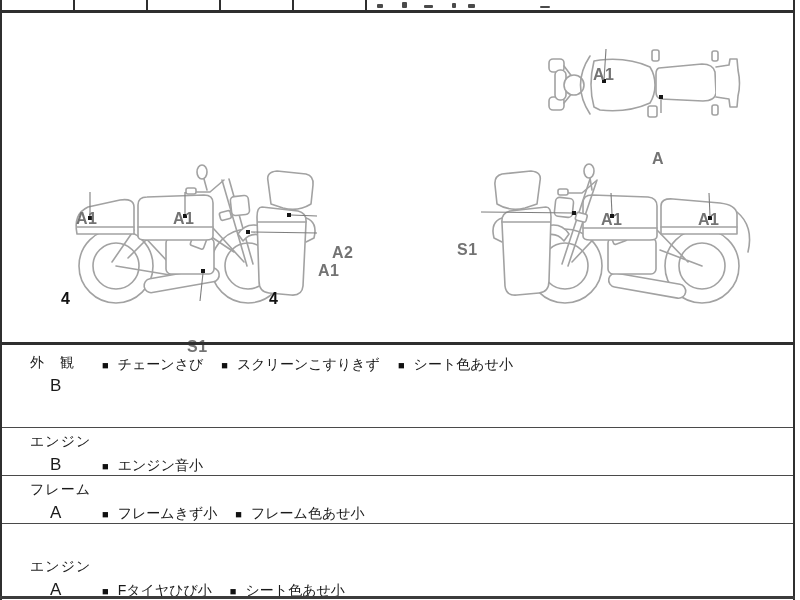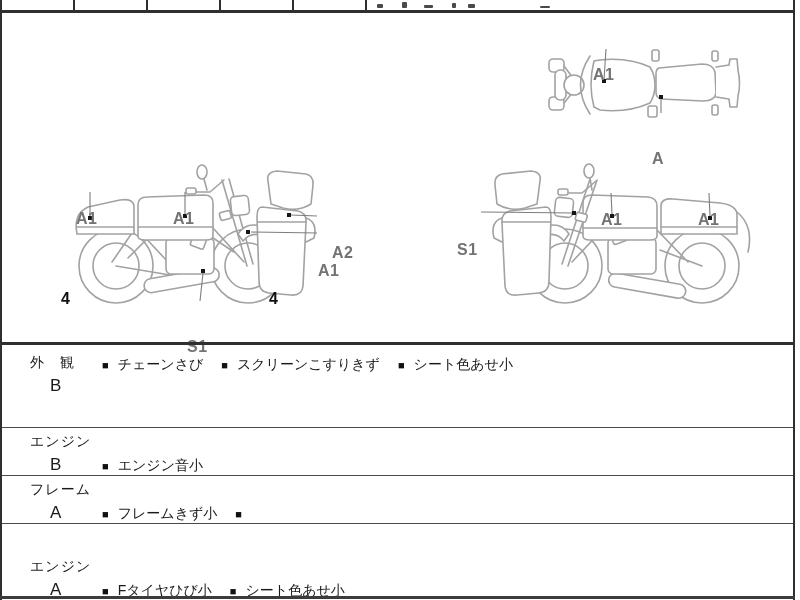--- a/index.html
+++ b/index.html
@@ -208,20 +208,21 @@
         <div class="cat">フレーム</div>
         <div class="grade">A</div>
       </div>
       <div class="r-items">
         <span class="item">
             <span class="bullet">■</span>
             <span>フレームきず小</span>
           </span>
         <span class="item">
             <span class="bullet">■</span>
+            <span>フレーム色あせ小</span>
           </span>
       </div>
     </div>
 
     <div class="r-row" style="height:76px">
       <div class="r-label">
         <div class="cat">エンジン</div>
         <div class="grade">A</div>
       </div>
       <div class="r-items">

